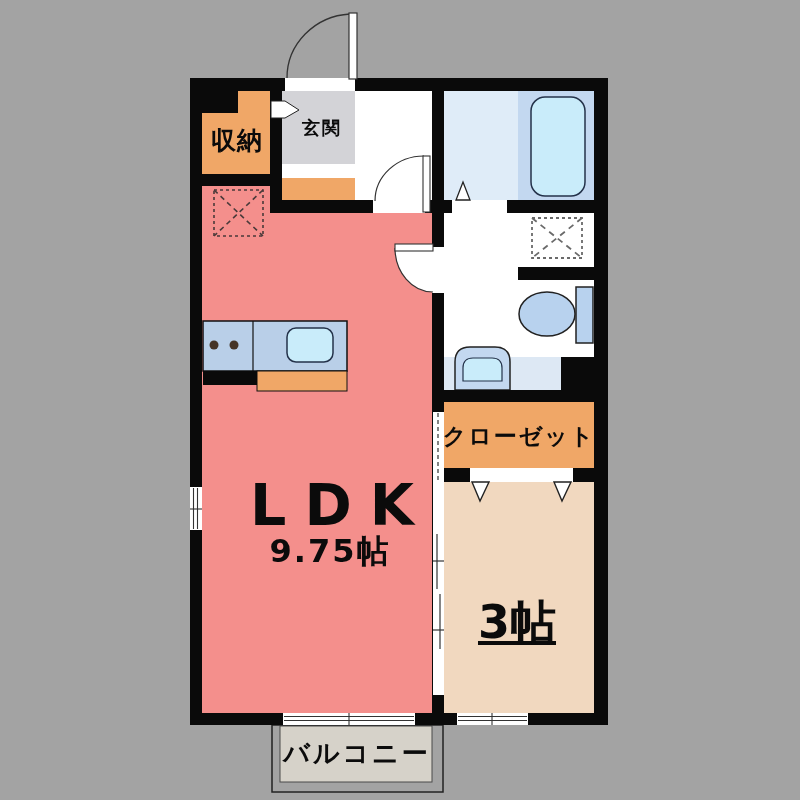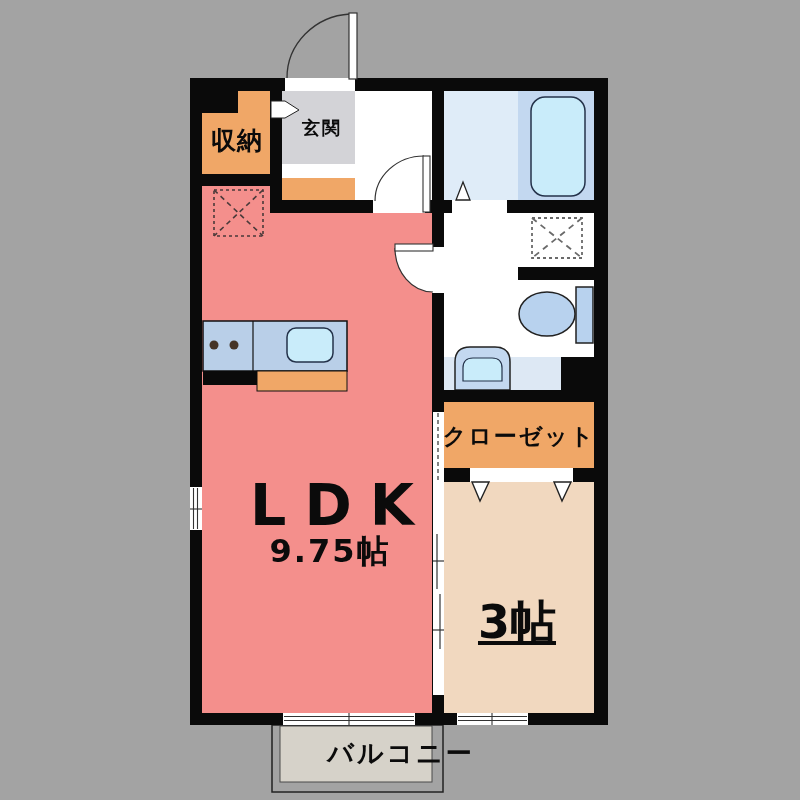--- a/index.html
+++ b/index.html
@@ -8,21 +8,21 @@
   #plan-svg{position:absolute;left:0;top:0;}
   .room-label{position:absolute;transform:translate(-50%,-50%);white-space:nowrap;
               font-weight:bold;color:#0b0b0b;line-height:1;}
   .lbl-storage{left:237px;top:140px;font-size:25px;letter-spacing:1px;}
   .lbl-entrance{left:322px;top:128px;font-size:18px;letter-spacing:2px;}
   .lbl-ldk{left:332px;top:480px;font-size:57px;letter-spacing:18px;padding-left:18px;margin-top:25px;}
   .lbl-ldk-size{left:330px;top:551px;font-size:32px;letter-spacing:2px;}
   .lbl-closet{left:519px;top:436px;font-size:23px;letter-spacing:2px;}
   .lbl-western{left:519px;top:558px;font-size:48px;letter-spacing:4px;padding-left:4px;}
   .lbl-western-size{left:517px;top:622px;font-size:46px;text-decoration:underline;}
-  .lbl-balcony{left:357px;top:753px;font-size:26px;letter-spacing:3px;margin-left:44px;}
+  .lbl-balcony{left:357px;top:753px;font-size:26px;letter-spacing:3px;}
 </style>
 </head>
 <body>
 
 <div id="stage">
 
 <svg id="plan-svg" width="800" height="800" viewBox="0 0 800 800">
 
   <rect x="202" y="90" width="230" height="623" fill="#f48f8c"></rect>
   <polygon points="202,113 238,113 238,90 270,90 270,174 202,174" fill="#f0a767"></polygon>

